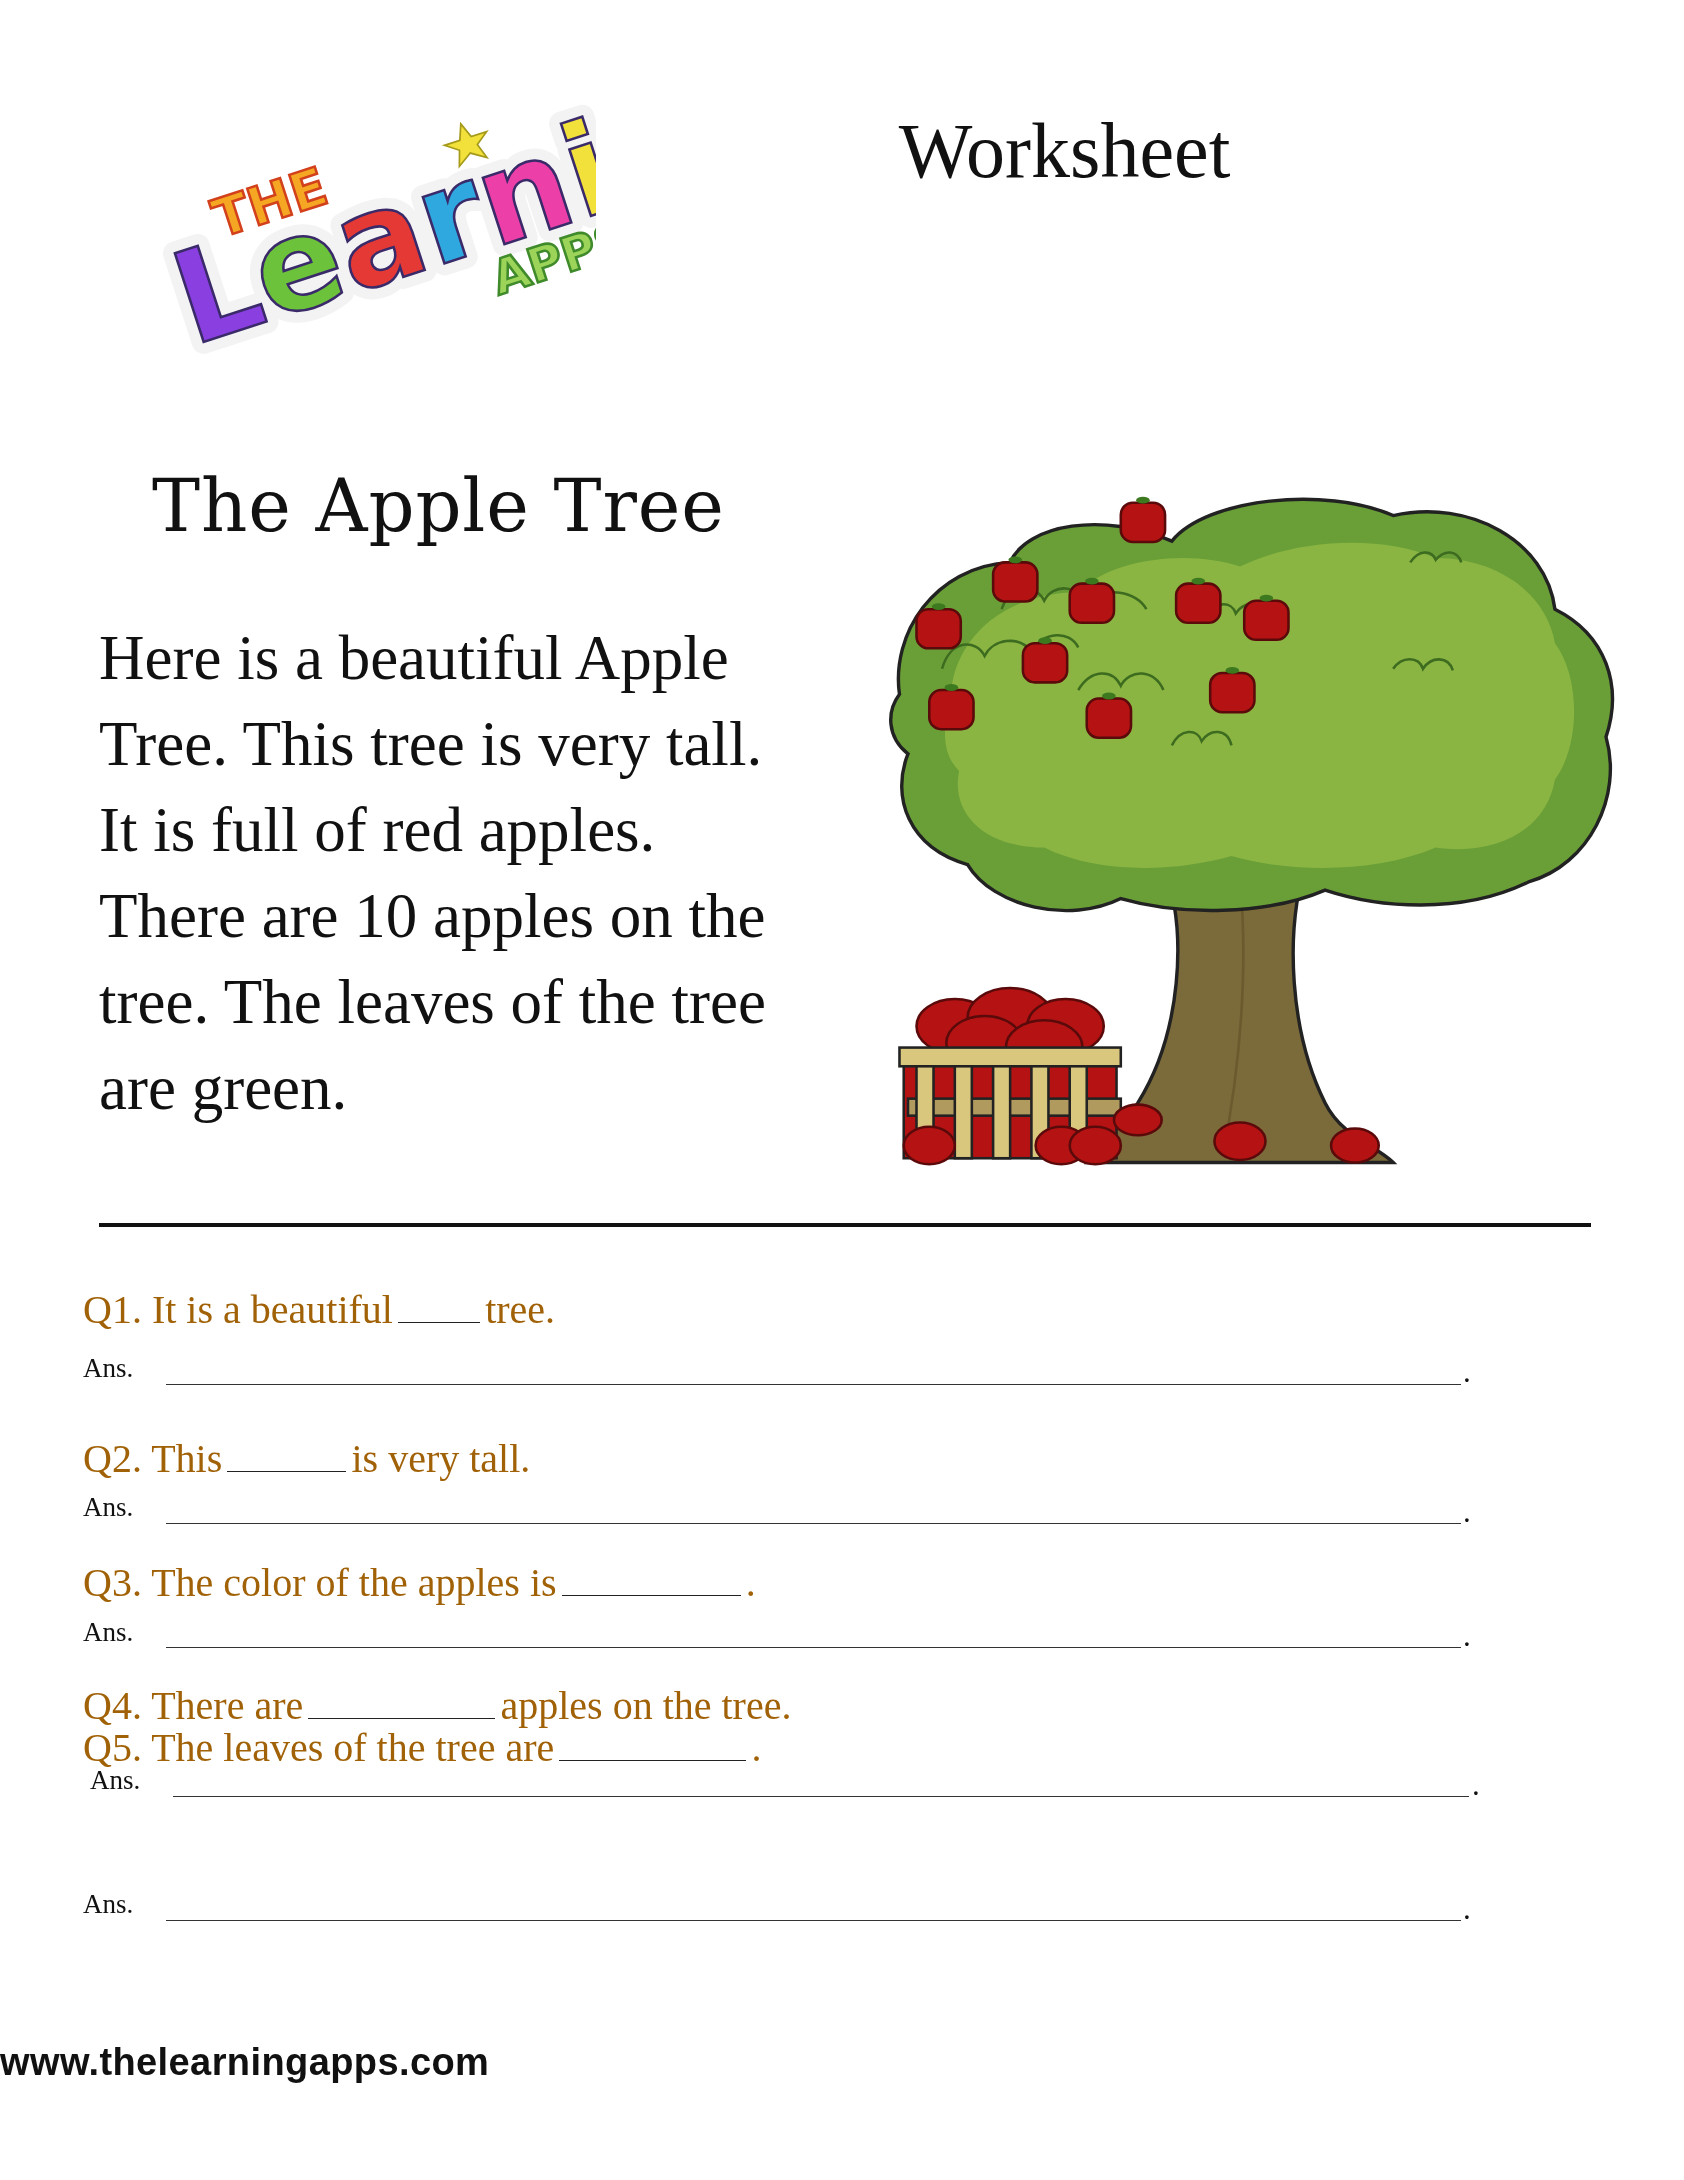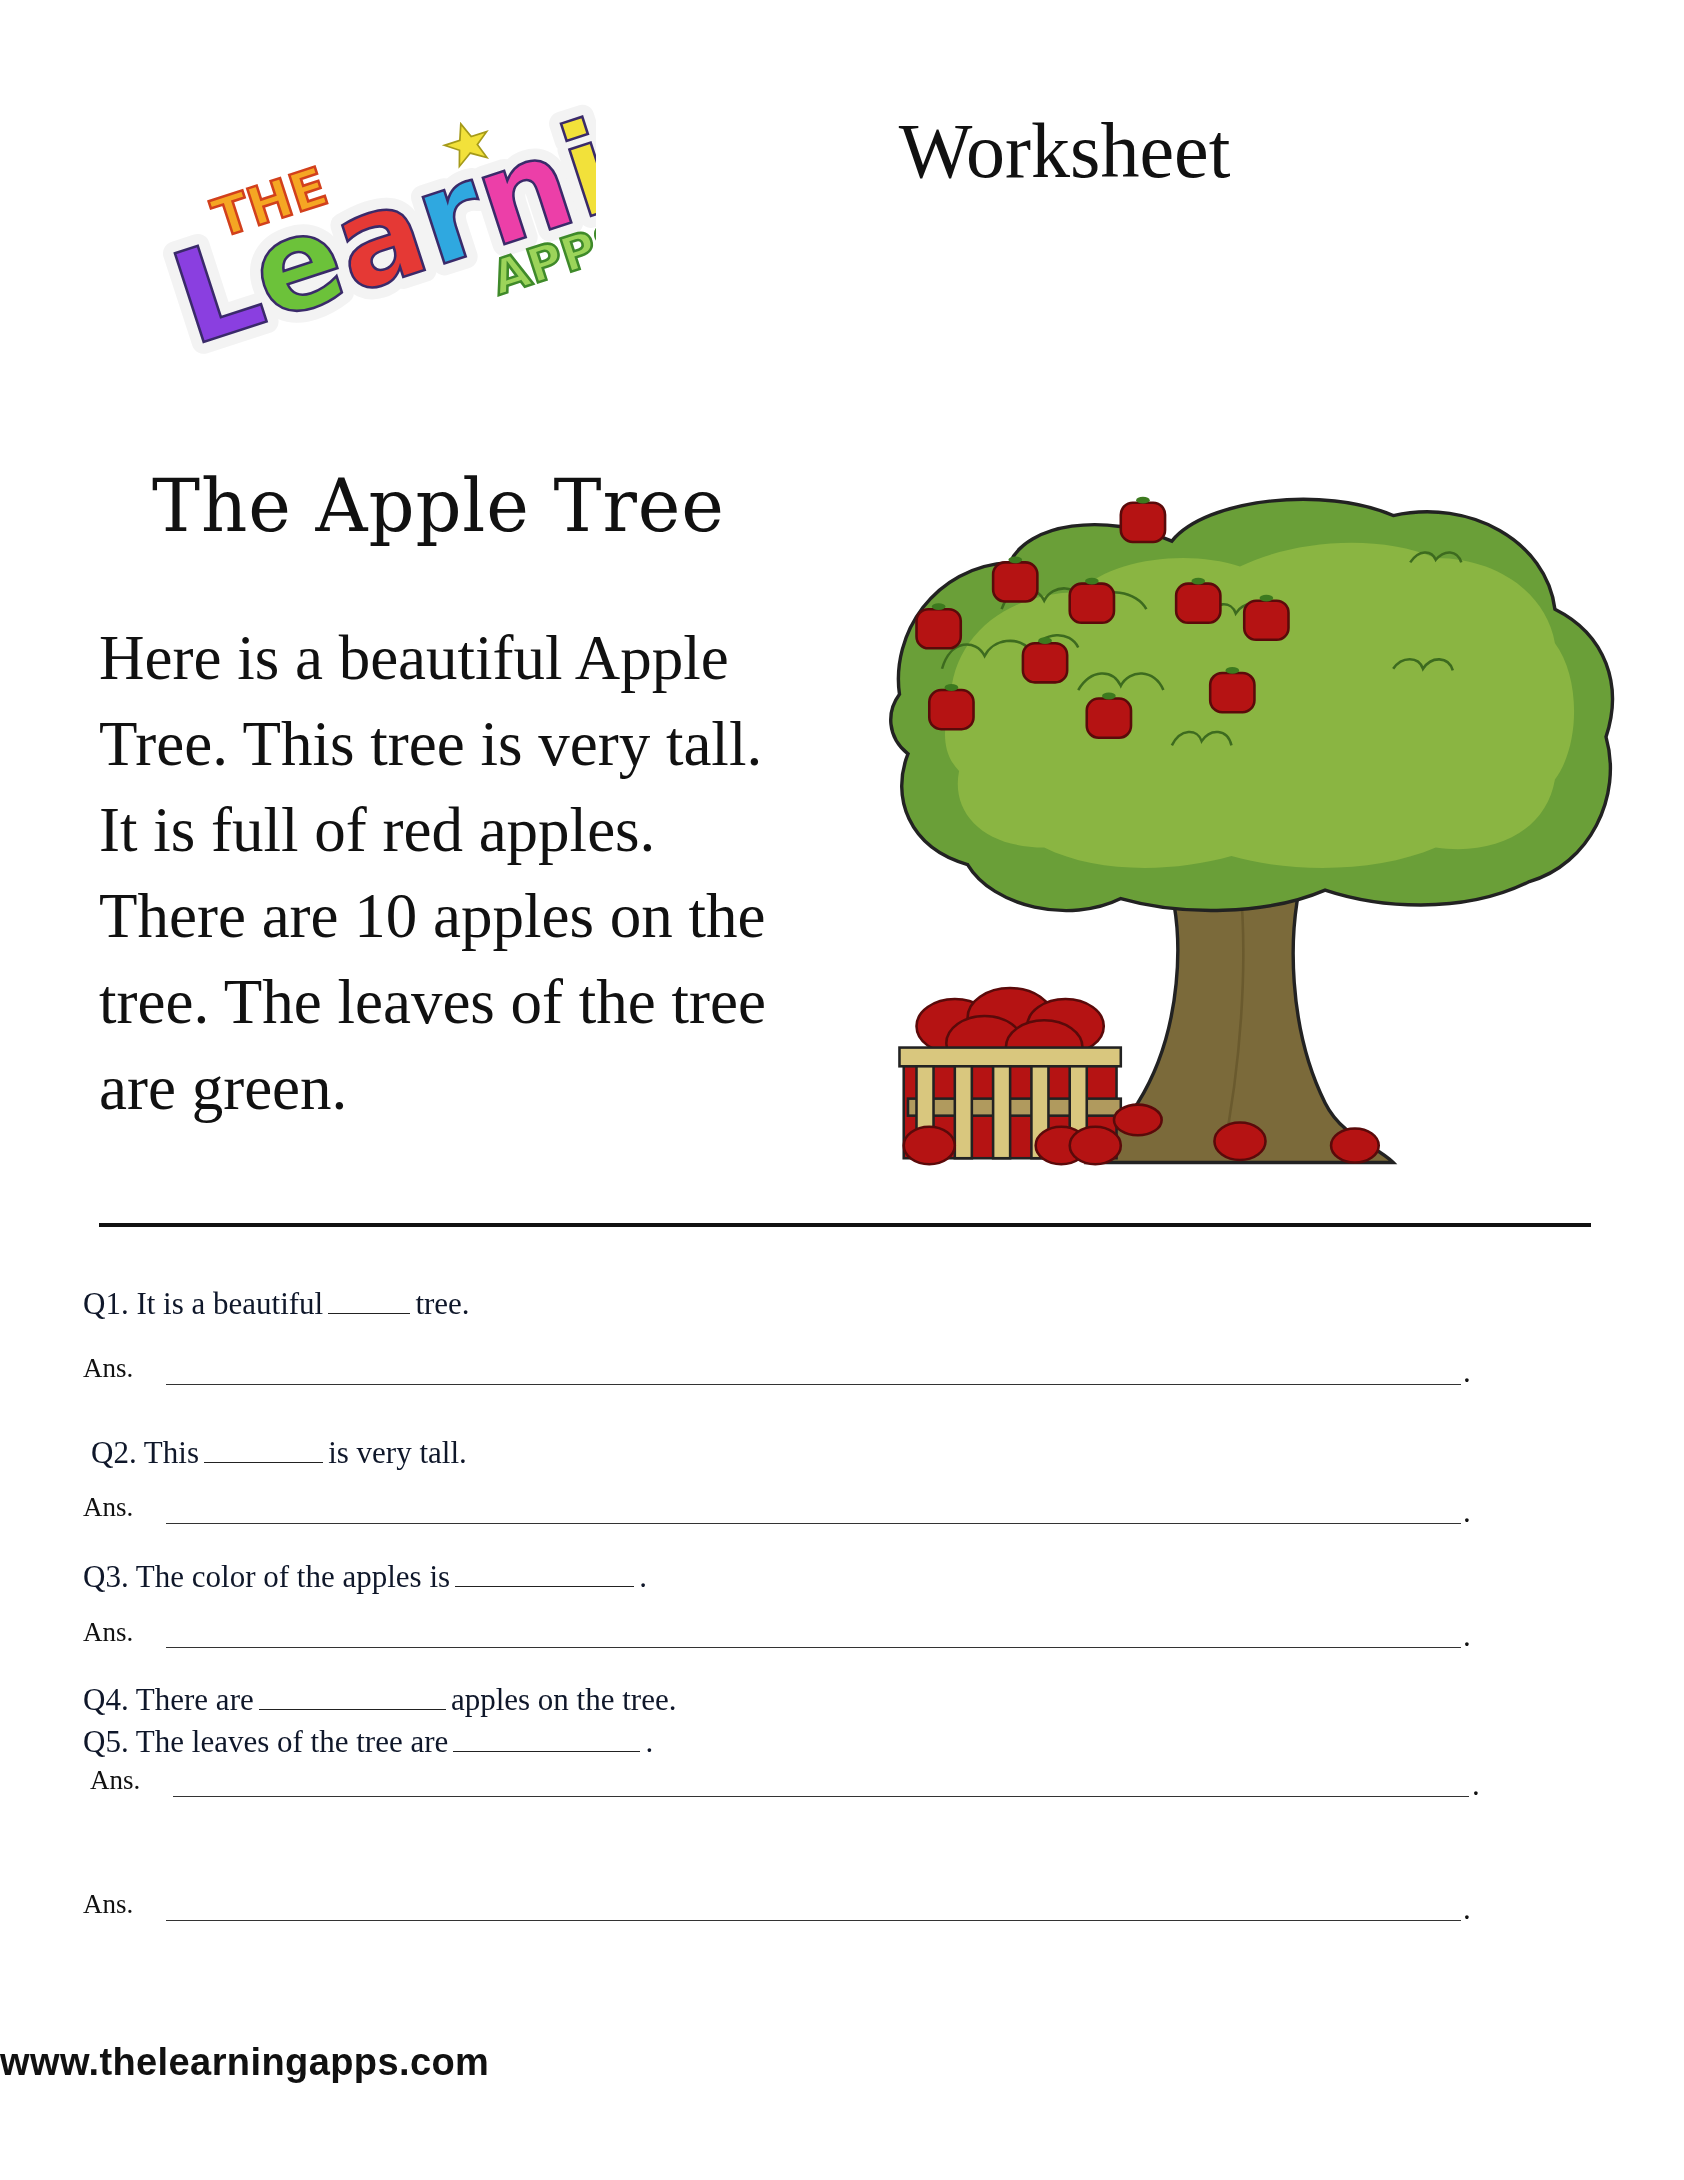--- a/index.html
+++ b/index.html
@@ -14,21 +14,21 @@
     font-size: 72px; line-height: 85px; color: #111; letter-spacing: 0.9px; }
 
   .passage { position: absolute; left: 99px; top: 615px; width: 784px;
     font-family: "Liberation Serif", serif; font-size: 63px; line-height: 86px; color: #111; }
   .passage div { white-space: nowrap; }
 
   .illustration { position: absolute; left: 882px; top: 490px; width: 750px; height: 681px; }
 
   .divider { position: absolute; left: 99px; top: 1223px; width: 1492px; height: 4.3px; background: #111; }
 
-  .q { position: absolute; left: 83px; font-family: "Liberation Serif", serif; font-size: 31px; color: #0f172a; white-space: nowrap; }
+  .q { position: absolute; left: 83px; font-family: "Liberation Serif", serif; font-size: 40px; color: #a16207; white-space: nowrap; }
   .ans { position: absolute; left: 83px; font-family: "Liberation Serif", serif; font-size: 27px; color: #111; white-space: nowrap; }
   .blank { display: inline-block; border-bottom: 1.7px solid #222; vertical-align: baseline; height: 0.9px; margin: 0 5.1px; }
   .ans-line { position: absolute; height: 0; border-bottom: 1.7px solid #333; }
   .ans-dot { position: absolute; font-family: "Liberation Serif", serif; font-size: 31px; color: #111; }
 
   .footer { position: absolute; left: 0; width: 1685px; top: 2041px; text-align: left;
     font-family: "Liberation Sans", sans-serif; font-weight: bold; font-size: 38px; color: #111; letter-spacing: 0.4px; }
 </style>
 </head>
 <body>
@@ -145,21 +145,21 @@
 <div class="divider"></div>
 
 <div class="q" style="top:1286px;">
   <span>Q1.</span>
   <span>It is a beautiful</span><span class="blank" style="width:82px;"></span><span>tree.</span>
 </div>
 <div class="ans" style="top:1353px;">Ans.</div>
 <div class="ans-line" style="left:166px; top:1384px; width:1295px;"></div>
 <div class="ans-dot" style="left:1463px; top:1354px;">.</div>
 
-<div class="q" style="top:1435px;margin-left:8px;">
+<div class="q" style="top:1435px;">
   <span>Q2.</span>
   <span>This</span><span class="blank" style="width:119px;"></span><span>is very tall.</span>
 </div>
 <div class="ans" style="top:1492px;">Ans.</div>
 <div class="ans-line" style="left:166px; top:1523px; width:1295px;"></div>
 <div class="ans-dot" style="left:1463px; top:1494px;">.</div>
 
 <div class="q" style="top:1559px;">
   <span>Q3.</span>
   <span>The color of the apples is</span><span class="blank" style="width:179px;"></span><span>.</span>

